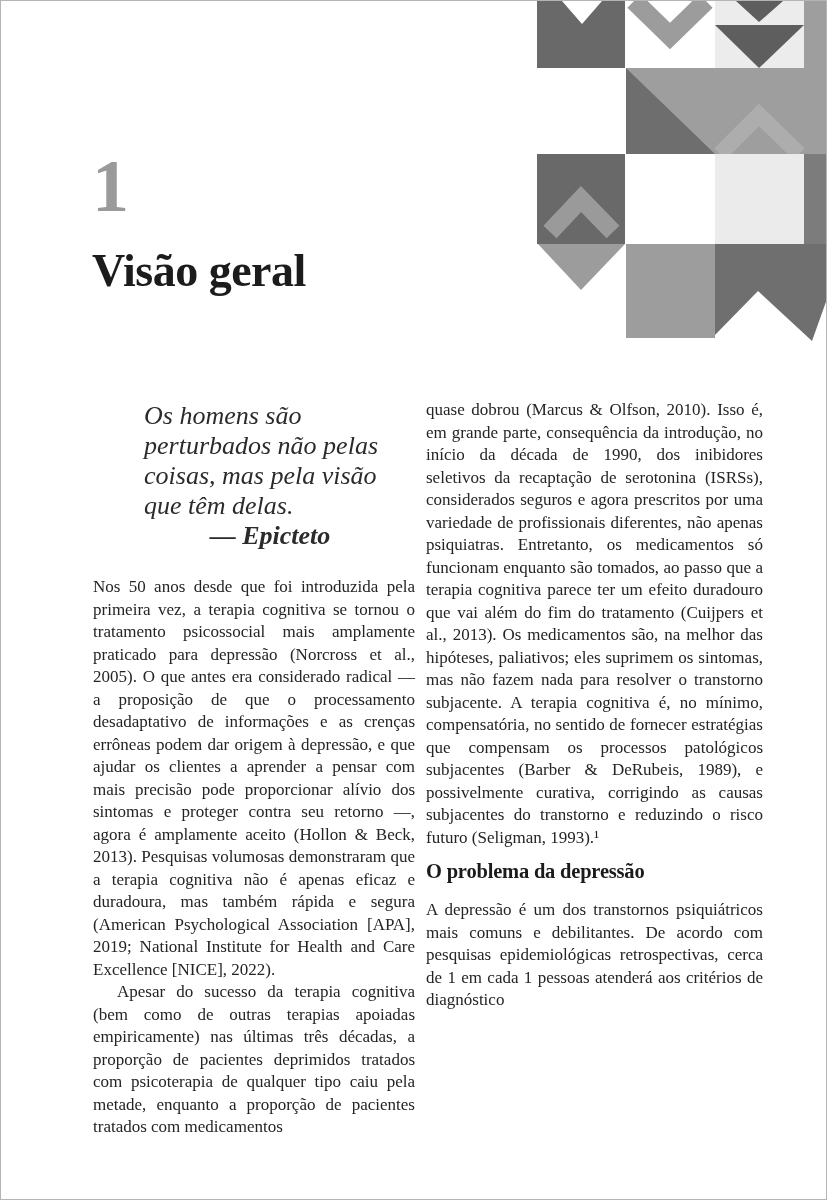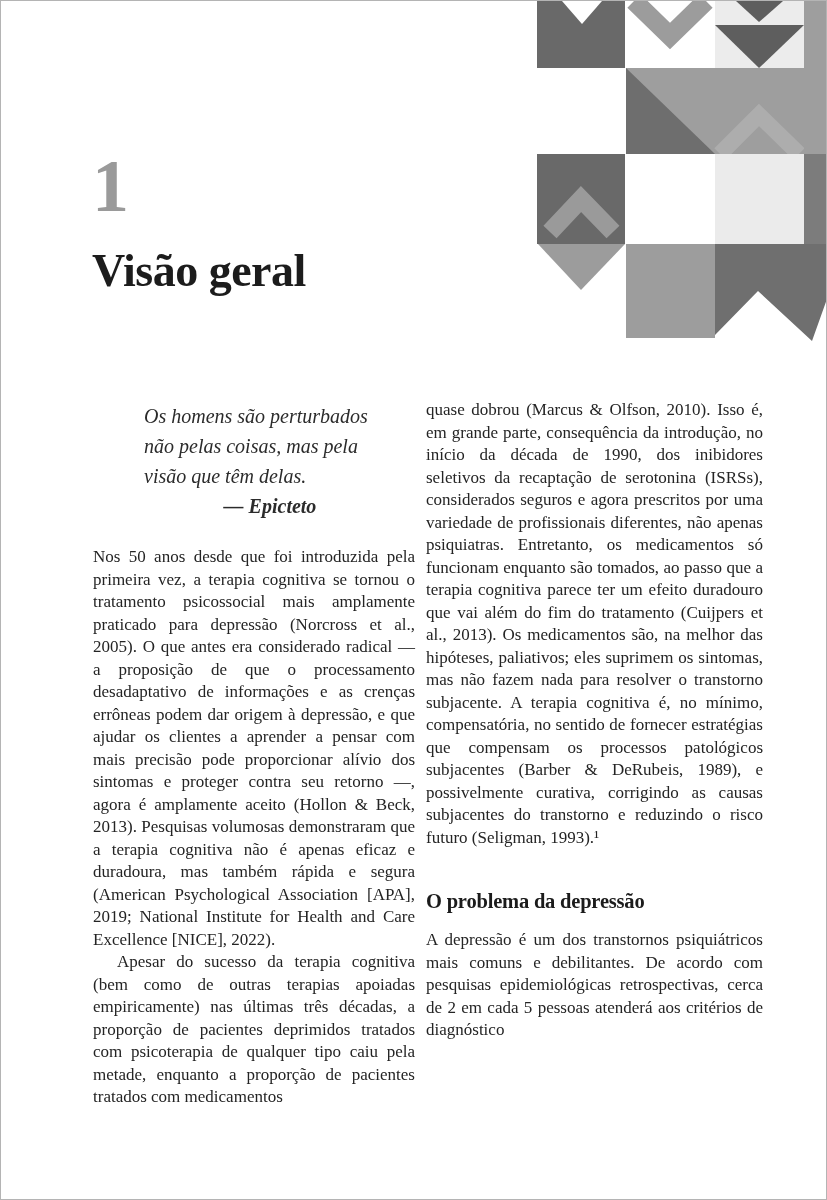--- a/index.html
+++ b/index.html
@@ -18,32 +18,32 @@
   .chapter-title {
     position:absolute; left:91px; top:247px;
     font-size:46px; line-height:1; font-weight:700;
     letter-spacing:-0.5px; color:#1c1c1c;
   }
   .col { position:absolute; }
   .col-left  { left:92px;  top:400px; width:322px; }
   .col-right { left:425px; top:398px; width:337px;font-family:Liberation Serif, serif; }
   .epigraph {
     margin:0 0 0 51px; width:252px;
-    font-style:italic; font-size:20px; line-height:30px; color:#2b2b2b;
+    font-style:italic; font-size:26px; line-height:30px; color:#2b2b2b;
   }
   .epigraph-attr { font-weight:700;text-align:center; }
   .body-par {
     margin:0; font-size:17px; line-height:22.5px;
     text-align:justify; hyphens:auto; -webkit-hyphens:auto;
     color:#242424;
   }
   .first-body { margin-top:25px; }
   .indent { text-indent:24px; }
   .section-heading {
-    margin:39px 0 15px 0; font-size:20.5px; line-height:26px;
+    margin:9px 0 15px 0; font-size:20.5px; line-height:26px;
     font-weight:700; color:#1b1b1b; letter-spacing:-0.2px;
   }
 </style>
 </head>
 <body>
 
 <div class="page">
 
   <svg class="pattern" viewBox="536 0 291 350" xmlns="http://www.w3.org/2000/svg" aria-hidden="true">
 
@@ -80,16 +80,16 @@
       <div>Os homens são perturbados não pelas coisas, mas pela visão que têm delas.</div>
       <div class="epigraph-attr">— Epicteto</div>
     </div>
     <p class="body-par first-body">Nos 50 anos desde que foi introduzida pela primeira vez, a terapia cognitiva se tornou o tratamento psicossocial mais amplamente praticado para depressão (Norcross et al., 2005). O que antes era considerado radical — a proposição de que o processamento desadaptativo de informações e as crenças errôneas podem dar origem à depressão, e que ajudar os clientes a aprender a pensar com mais precisão pode proporcionar alívio dos sintomas e proteger contra seu retorno —, agora é amplamente aceito (Hollon &amp; Beck, 2013). Pesquisas volumosas demonstraram que a terapia cognitiva não é apenas eficaz e duradoura, mas também rápida e segura (American Psychological Association [APA], 2019; National Institute for Health and Care Excellence [NICE], 2022).</p>
     <p class="body-par indent">Apesar do sucesso da terapia cognitiva (bem como de outras terapias apoiadas empiricamente) nas últimas três décadas, a proporção de pacientes deprimidos tratados com psicoterapia de qualquer tipo caiu pela metade, enquanto a proporção de pacientes tratados com medicamentos</p>
   </div>
 
   <div class="col col-right">
     <p class="body-par">quase dobrou (Marcus &amp; Olfson, 2010). Isso é, em grande parte, consequência da introdução, no início da década de 1990, dos inibidores seletivos da recaptação de serotonina (ISRSs), considerados seguros e agora prescritos por uma variedade de profissionais diferentes, não apenas psiquiatras. Entretanto, os medicamentos só funcionam enquanto são tomados, ao passo que a terapia cognitiva parece ter um efeito duradouro que vai além do fim do tratamento (Cuijpers et al., 2013). Os medicamentos são, na melhor das hipóteses, paliativos; eles suprimem os sintomas, mas não fazem nada para resolver o transtorno subjacente. A terapia cognitiva é, no mínimo, compensatória, no sentido de fornecer estratégias que compensam os processos patológicos subjacentes (Barber &amp; DeRubeis, 1989), e possivelmente curativa, corrigindo as causas subjacentes do transtorno e reduzindo o risco futuro (Seligman, 1993).¹</p>
     <h2 class="section-heading">O problema da depressão</h2>
-    <p class="body-par">A depressão é um dos transtornos psiquiátricos mais comuns e debilitantes. De acordo com pesquisas epidemiológicas retrospectivas, cerca de 2 em cada 5 pessoas atenderá aos critérios de diagnóstico</p>
+    <p class="body-par">A depressão é um dos transtornos psiquiátricos mais comuns e debilitantes. De acordo com pesquisas epidemiológicas retrospectivas, cerca de 1 em cada 1 pessoas atenderá aos critérios de diagnóstico</p>
   </div>
 
 </div>
 
 </body></html>

